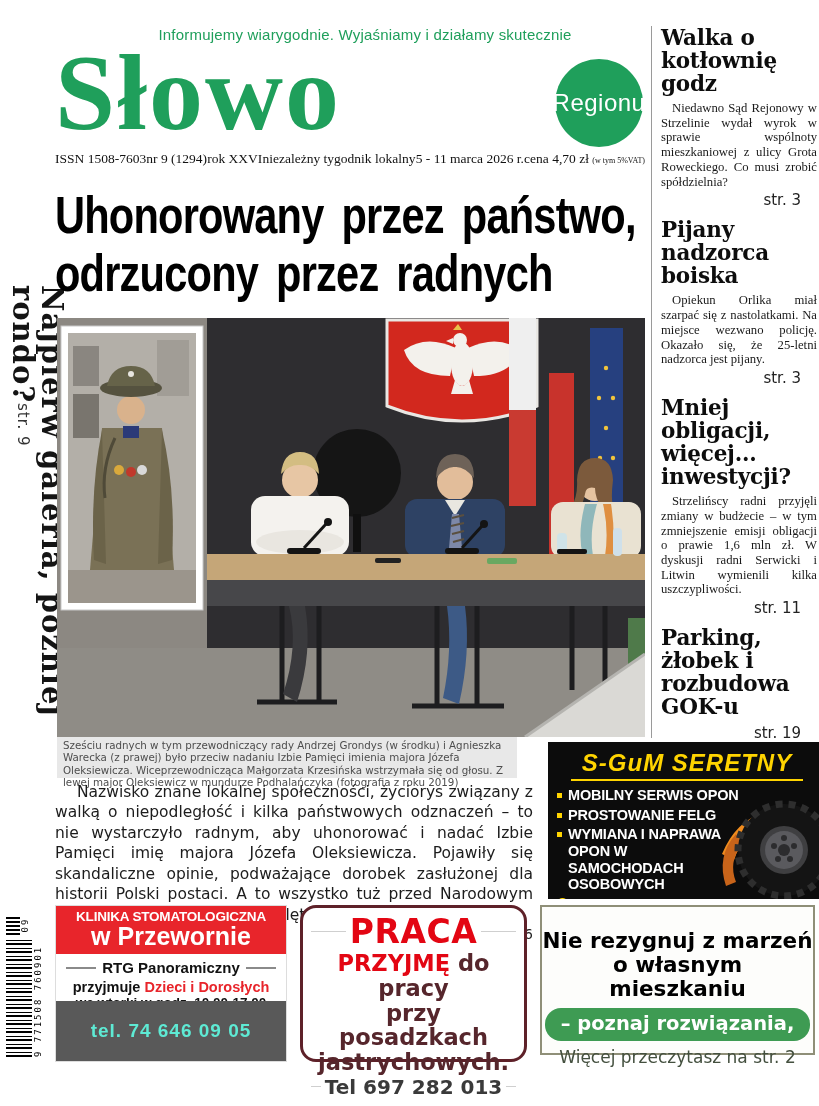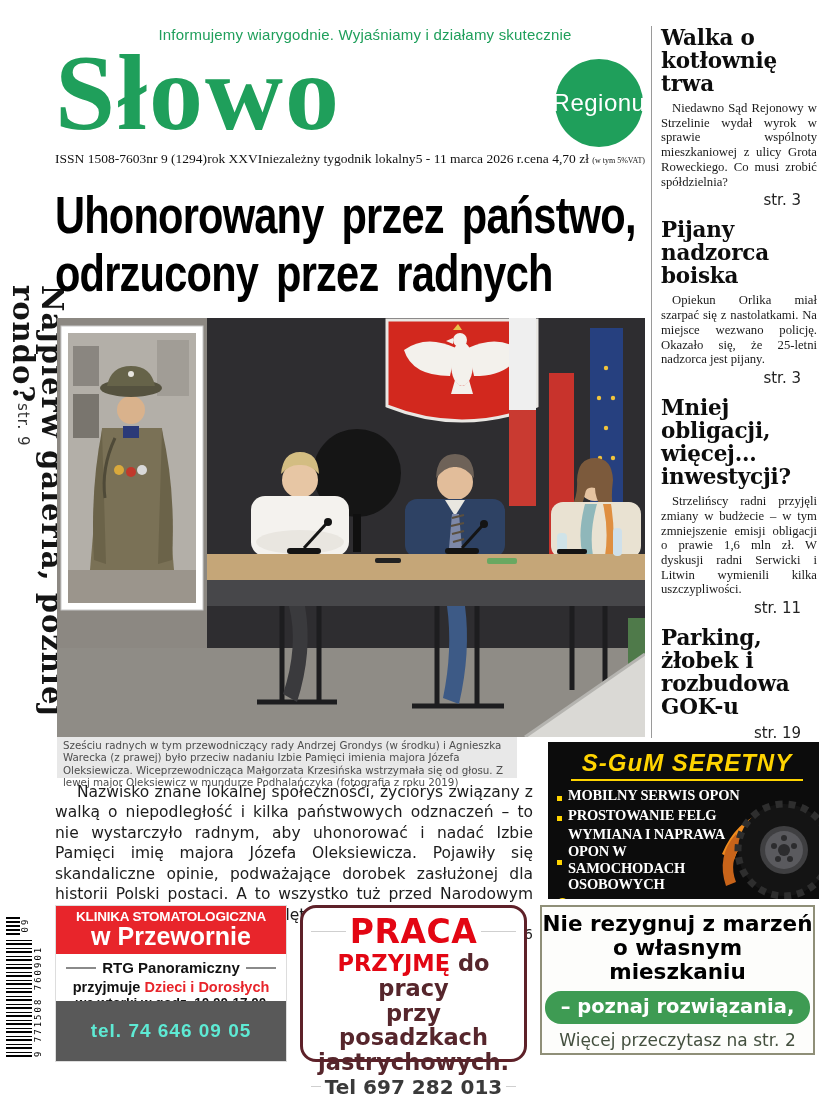--- a/index.html
+++ b/index.html
@@ -66,21 +66,21 @@
   .article .teaser{ font-family:"Liberation Serif",serif; font-size:12.7px; line-height:1.16;
                     text-align:justify; text-indent:11px; color:#191919; }
   .article .pref{ font-family:"DejaVu Sans",sans-serif; font-size:15px; text-align:right;
                   padding-right:16px; margin-top:2px; color:#222; }
 
   
   .sgum{ position:absolute; left:548px; top:742px; width:278px; height:157px; background:#0c0c0c;
          color:#fff; padding:7px 9px 6px; overflow:hidden; }
   .sgum-title{ font-style:italic; font-weight:bold; font-size:24px; color:#ffd400; text-align:center;
                letter-spacing:1px; border-bottom:2px solid #ffd400; padding-bottom:2px; margin:0 14px 6px; }
-  .sgum-row{ display:flex; align-items:center; margin:3px 0; position:relative; z-index:2;font-family:Liberation Serif, serif;}
+  .sgum-row{ display:flex; align-items:flex-start; margin:3px 0; position:relative; z-index:2;}
   .bullet{ width:5px; height:5px; background:#ffd400; margin:6px 6px 0 0; flex:none; }
   .sgum-row b{ font-size:14.5px; letter-spacing:-.2px; line-height:1.15; }
   .sgum-row.narrow b{ display:block; width:158px; }
   .sgum-addr{ display:flex; align-items:center; gap:5px; margin:4px 0 5px; position:relative; z-index:2; }
   .sgum-addr b{ font-size:14.5px; }
   .sgum-addr .street{ color:#ffd400; }
   .tire{ position:absolute; right:-6px; top:52px; z-index:1; }
 
   
   .klinika{ position:absolute; left:55px; top:905px; width:232px; height:157px; background:#fff;
@@ -109,21 +109,21 @@
           justify-content:space-evenly; padding:4px 8px; font-family:"DejaVu Sans",sans-serif; text-align:center;}
   .praca .dash-row{ margin:0; gap:4px;}
   .praca .dash-row .ln{ height:1px; background:#cfcfcf; }
   .praca-title{ color:#e30613; font-weight:bold; font-size:33px; letter-spacing:.5px; white-space:nowrap;}
   .praca-line{ color:#56262c; font-weight:bold; font-size:22.5px; line-height:1.1; }
   .praca-line .red{ color:#e30613; }
   .praca-phone{ color:#3a3a3a; font-weight:bold; font-size:20px; white-space:nowrap;}
 
   .mieszkanie{ position:absolute; left:540px; top:905px; width:275px; height:150px; background:#fdfdfb;
                border:2px solid #8f8f78; text-align:center; font-family:"DejaVu Sans",sans-serif; }
-  .m-top{ font-weight:bold; font-size:21.5px; line-height:1.12; color:#000; margin-top:5px; }
+  .m-top{ font-weight:bold; font-size:21.5px; line-height:1.12; color:#000; margin-top:22px; }
   .m-green{ background:#3e9b53; border-radius:16px; color:#fff; font-weight:bold; font-size:19.5px;
             line-height:1.15; padding:5px 2px; margin:7px 3px 6px; }
   .m-foot{ font-size:17px; color:#44503f; }
 </style>
 </head>
 <body>
 
 <div class="page">
 
   <div class="vrail">
@@ -280,21 +280,21 @@
   </div>
   <div class="caption">Sześciu radnych w tym przewodniczący rady Andrzej Grondys (w środku) i Agnieszka Warecka (z prawej) było przeciw nadaniu Izbie Pamięci imienia majora Józefa Oleksiewicza. Wiceprzewodnicząca Małgorzata Krzesińska wstrzymała się od głosu. Z lewej major Oleksiewicz w mundurze Podhalańczyka (fotografia z roku 2019)</div>
 
   <div class="lead">
     <p>Nazwisko znane lokalnej społeczności, życiorys związany z walką o niepodległość i kilka państwowych odznaczeń – to nie wystarczyło radnym, aby uhonorować i nadać Izbie Pamięci imię majora Józefa Oleksiewicza. Pojawiły się skandaliczne opinie, podważające dorobek zasłużonej dla historii Polski postaci. A to wszystko tuż przed Narodowym Dniem Pamięci Żołnierzy Wyklętych.</p>
     <div class="pref">str. 6</div>
   </div>
 
   <div class="rcol">
     <div class="article">
-      <h3>Walka o kotłownię trwa</h3>
+      <h3>Walka o kotłownię godz</h3>
       <p class="teaser">Niedawno Sąd Rejonowy w Strzelinie wydał wyrok w sprawie wspólnoty mieszkaniowej z ulicy Grota Roweckiego. Co musi zrobić spółdzielnia?</p>
       <div class="pref">str. 3</div>
     </div>
     <div class="article">
       <h3>Pijany nadzorca boiska</h3>
       <p class="teaser">Opiekun Orlika miał szarpać się z nastolatkami. Na miejsce wezwano policję. Okazało się, że 25-letni nadzorca jest pijany.</p>
       <div class="pref">str. 3</div>
     </div>
     <div class="article">
       <h3>Mniej obligacji, więcej... inwestycji?</h3>

